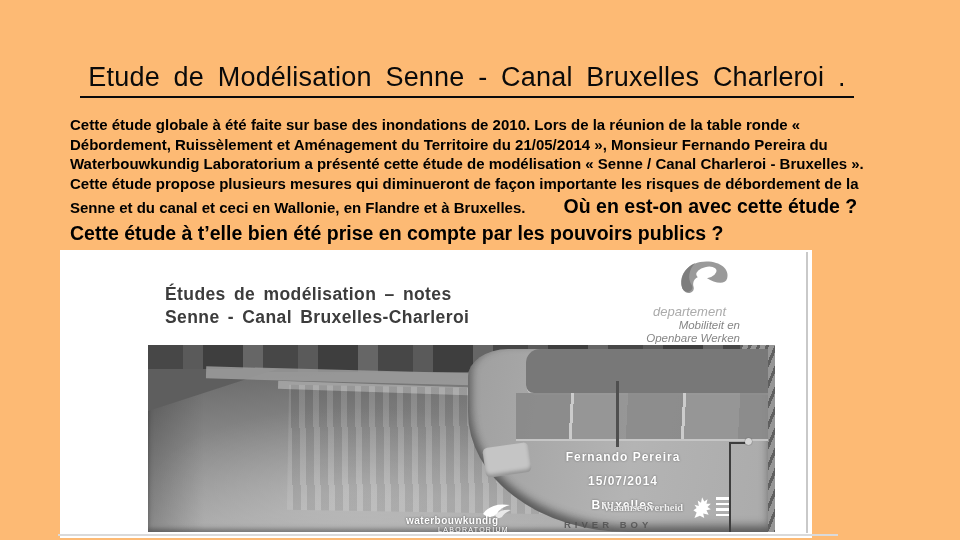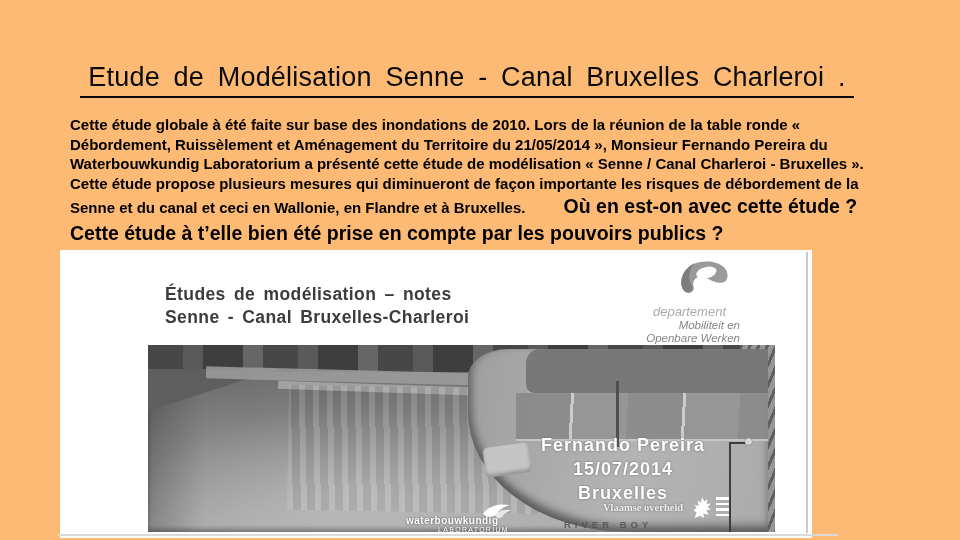--- a/index.html
+++ b/index.html
@@ -56,22 +56,22 @@
   .hatch-dark{position:absolute;left:58px;top:0;width:242px;height:46px;background:#787878;
          border-radius:14px 0 0 8px;
          box-shadow:inset 0 -2px 0 #bdbdbd;}
   .hatches{position:absolute;left:48px;top:44px;width:252px;height:46px;opacity:.9;
          background:repeating-linear-gradient(93deg,#898989 0 55px,#cfcfcf 55px 58px,#949494 58px 112px);
          border-bottom:2px solid #c9c9c9;}
   .bow-gear{position:absolute;left:16px;top:96px;width:46px;height:30px;background:#c5c5c5;
          border-radius:5px;transform:rotate(-8deg);box-shadow:inset 0 -3px 4px rgba(0,0,0,.25);}
   .mast{position:absolute;left:468px;top:36px;width:3px;height:66px;background:#4f4f4f;}
 
-  .photo-caption{position:absolute;left:320px;top:88px;width:310px;text-align:center;
-         font-size:18px;font-weight:700;color:#fff;line-height:24px;letter-spacing:1px;
+  .photo-caption{position:absolute;left:320px;top:100px;width:310px;text-align:center;
+         font-size:12px;font-weight:700;color:#fff;line-height:24px;letter-spacing:1px;
          text-shadow:0 0 2px rgba(90,90,90,.9);}
   .gov{position:absolute;left:455px;top:150px;display:flex;align-items:center;}
   .gov-label{font-family:"Liberation Serif",serif;font-size:10.5px;font-weight:700;color:#f2f2f2;
          text-shadow:0 0 2px #555;margin-right:7px;white-space:nowrap;}
   .gov-stripes{width:14px;height:21px;margin-left:4px;
          background:repeating-linear-gradient(180deg,#fff 0 2.5px,rgba(255,255,255,0) 2.5px 5.5px);}
   .lab{position:absolute;left:258px;top:170px;color:#fff;text-shadow:0 0 2px #444;}
   .lab-name{font-size:10px;font-weight:700;letter-spacing:.5px;}
   .lab-sub{font-size:7px;letter-spacing:1.3px;margin-left:32px;}
   .lab-bird{position:absolute;left:333px;top:155px;}

